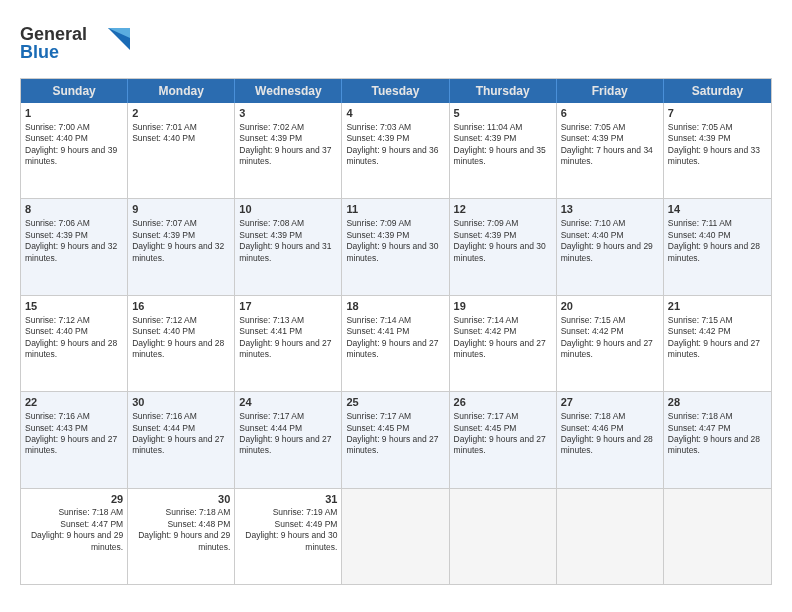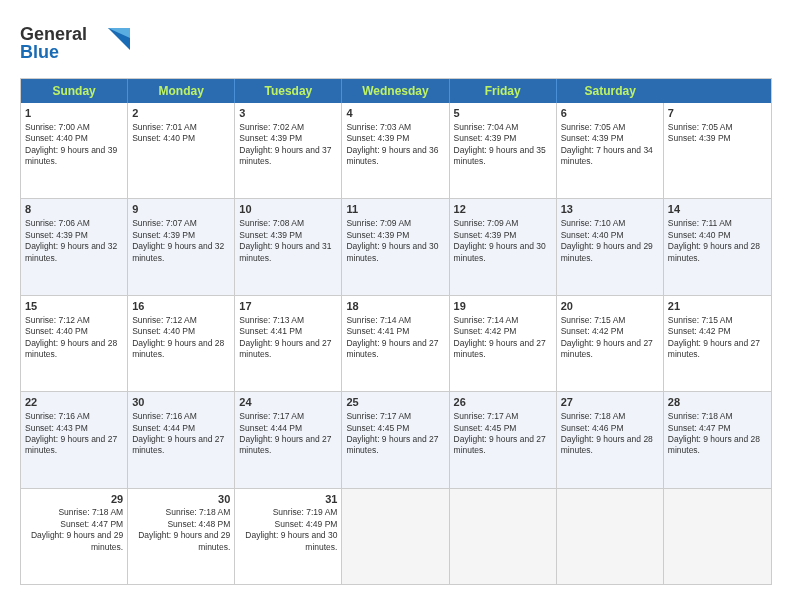--- a/index.html
+++ b/index.html
@@ -47,21 +47,21 @@
       display: flex;
       flex-direction: column;
       border: 1px solid #ccc;
     }
     .cal-header-row {
       display: grid;
       grid-template-columns: repeat(7, 1fr);
       background: #2b6cb0;
     }
     .cal-header-cell {
-      color: #bef264;
+      color: #e5e5e5;
       font-size: 12px;
       font-weight: bold;
       padding: 5px 4px;
       text-align: center;
       border-right: 1px solid #4a90d9;
     }
     .cal-header-cell:last-child { border-right: none; }
     .cal-body {
       flex: 1;
       display: flex;
@@ -117,34 +117,35 @@
     <div class="title-block">
       <div class="main-title"></div>
       <div class="subtitle"></div>
     </div>
   </div>
 
   <div class="calendar">
     <div class="cal-header-row">
     <div class="cal-header-cell">Sunday</div>
         <div class="cal-header-cell">Monday</div>
+        <div class="cal-header-cell">Wednesday</div>
         <div class="cal-header-cell">Tuesday</div>
-        <div class="cal-header-cell">Wednesday</div>
+        <div class="cal-header-cell">Thursday</div>
         <div class="cal-header-cell">Friday</div>
         <div class="cal-header-cell">Saturday</div>
       </div>
     <div class="cal-body">
     <div class="cal-row">
           <div class="cal-cell"><span class="day-num">1</span><span>Sunrise: 7:00 AM</span><br><span>Sunset: 4:40 PM</span><br><span>Daylight: 9 hours and 39 minutes.</span></div>
           <div class="cal-cell"><span class="day-num">2</span><span>Sunrise: 7:01 AM</span><br><span>Sunset: 4:40 PM</span><br></div>
           <div class="cal-cell"><span class="day-num">3</span><span>Sunrise: 7:02 AM</span><br><span>Sunset: 4:39 PM</span><br><span>Daylight: 9 hours and 37 minutes.</span></div>
           <div class="cal-cell"><span class="day-num">4</span><span>Sunrise: 7:03 AM</span><br><span>Sunset: 4:39 PM</span><br><span>Daylight: 9 hours and 36 minutes.</span></div>
-          <div class="cal-cell"><span class="day-num">5</span><span>Sunrise: 7:04 AM</span><br><span>Sunset: 4:39 PM</span><br><span>Daylight: 9 hours and 35 minutes.</span></div>
+          <div class="cal-cell"><span class="day-num">5</span><span>Sunrise: 11:04 AM</span><br><span>Sunset: 4:39 PM</span><br><span>Daylight: 9 hours and 35 minutes.</span></div>
           <div class="cal-cell"><span class="day-num">6</span><span>Sunrise: 7:05 AM</span><br><span>Sunset: 4:39 PM</span><br><span>Daylight: 7 hours and 34 minutes.</span></div>
-          <div class="cal-cell"><span class="day-num">7</span><span>Sunrise: 7:05 AM</span><br><span>Sunset: 4:39 PM</span><br></div>
+          <div class="cal-cell"><span class="day-num">7</span><span>Sunrise: 7:05 AM</span><br><span>Sunset: 4:39 PM</span><br><span>Daylight: 9 hours and 33 minutes.</span></div>
         </div>
         <div class="cal-row">
           <div class="cal-cell"><span class="day-num">8</span><span>Sunrise: 7:06 AM</span><br><span>Sunset: 4:39 PM</span><br><span>Daylight: 9 hours and 32 minutes.</span></div>
           <div class="cal-cell"><span class="day-num">9</span><span>Sunrise: 7:07 AM</span><br><span>Sunset: 4:39 PM</span><br><span>Daylight: 9 hours and 32 minutes.</span></div>
           <div class="cal-cell"><span class="day-num">10</span><span>Sunrise: 7:08 AM</span><br><span>Sunset: 4:39 PM</span><br><span>Daylight: 9 hours and 31 minutes.</span></div>
           <div class="cal-cell"><span class="day-num">11</span><span>Sunrise: 7:09 AM</span><br><span>Sunset: 4:39 PM</span><br><span>Daylight: 9 hours and 30 minutes.</span></div>
           <div class="cal-cell"><span class="day-num">12</span><span>Sunrise: 7:09 AM</span><br><span>Sunset: 4:39 PM</span><br><span>Daylight: 9 hours and 30 minutes.</span></div>
           <div class="cal-cell"><span class="day-num">13</span><span>Sunrise: 7:10 AM</span><br><span>Sunset: 4:40 PM</span><br><span>Daylight: 9 hours and 29 minutes.</span></div>
           <div class="cal-cell"><span class="day-num">14</span><span>Sunrise: 7:11 AM</span><br><span>Sunset: 4:40 PM</span><br><span>Daylight: 9 hours and 28 minutes.</span></div>
         </div>

